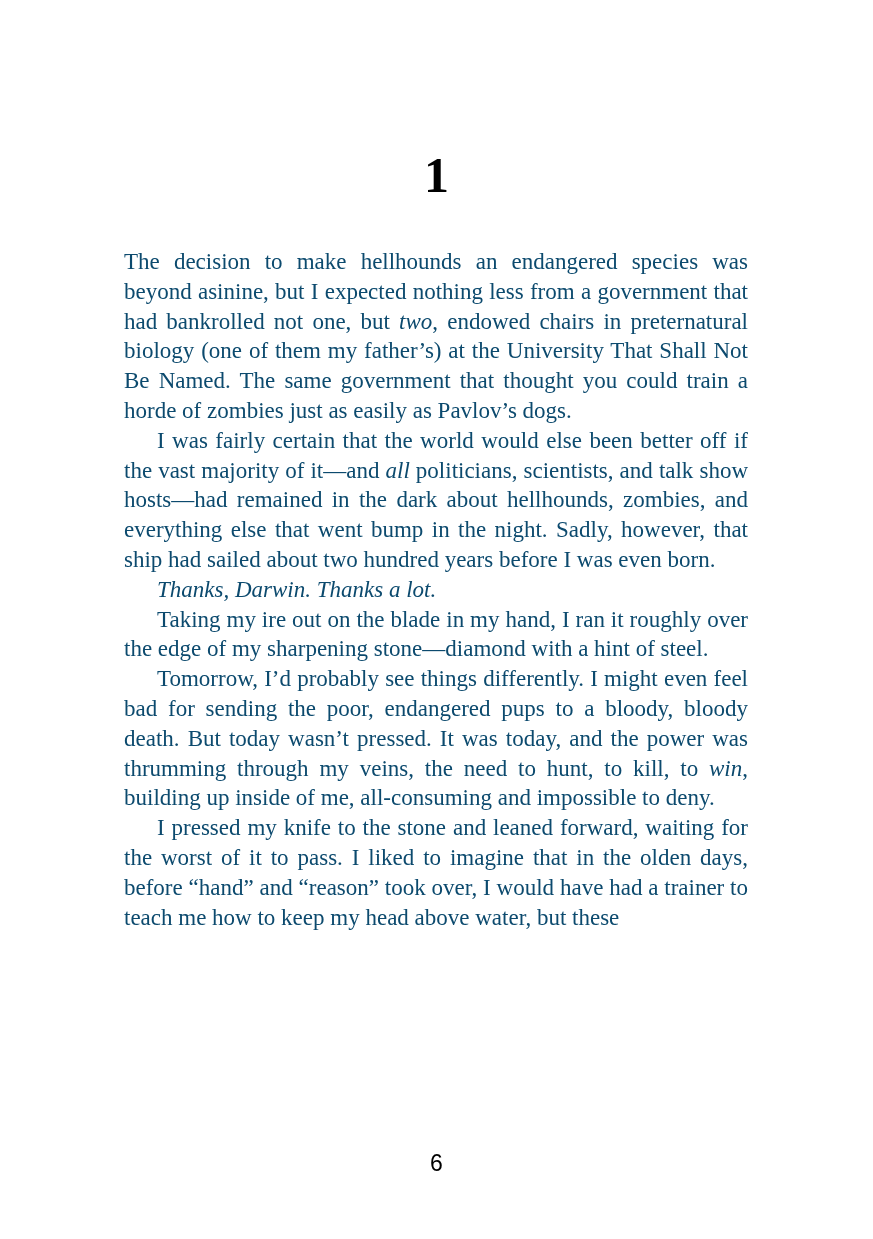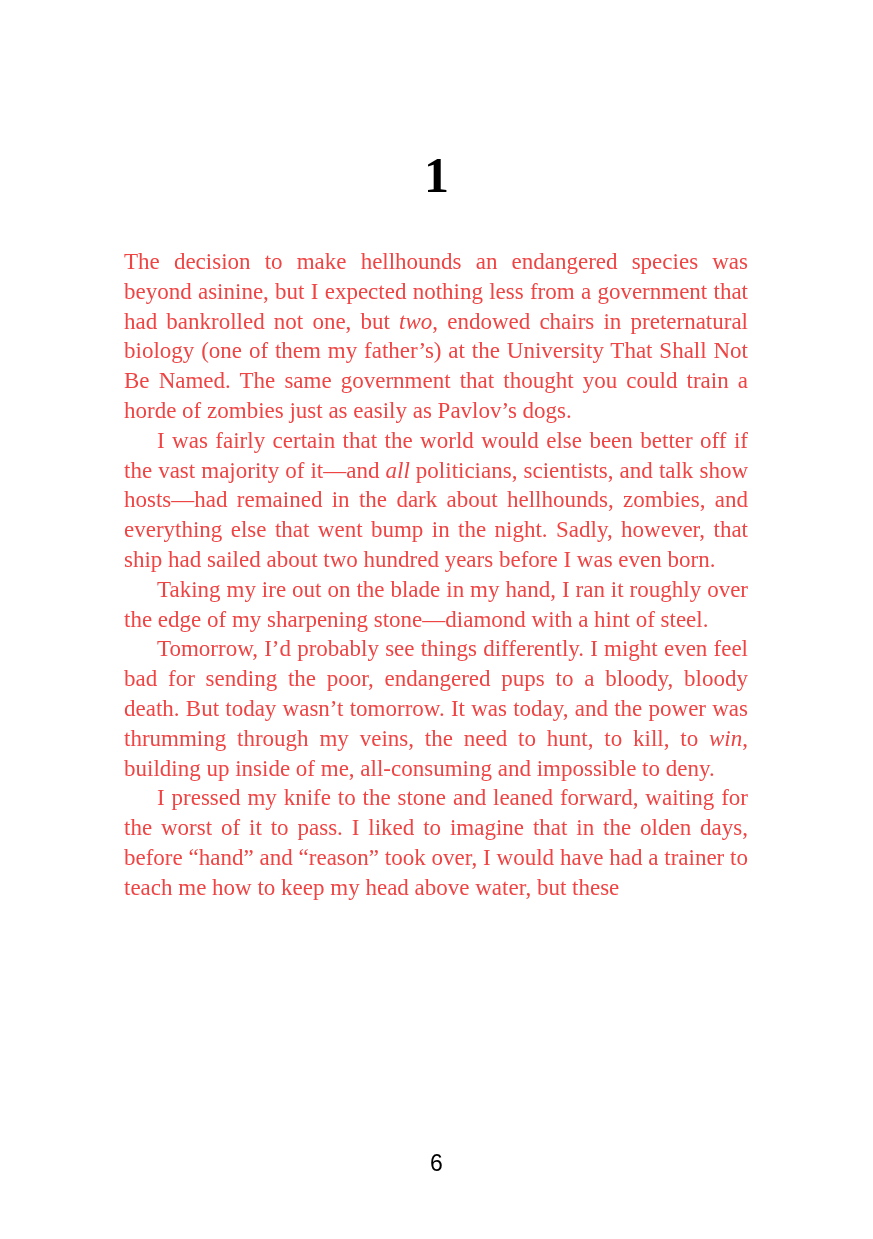--- a/index.html
+++ b/index.html
@@ -28,21 +28,21 @@
   }
   .body-text {
     position: absolute;
     top: 247px;
     left: 124px;
     width: 624px;
     font-size: 23px;
     line-height: 29.8px;
     text-align: justify;
     text-justify: inter-word;
-    color: #ef4444;
+    color: #0c4a6e;
   }
   .body-text p {
     text-indent: 33px;
     margin: 0;
   }
   .body-text p.no-indent {
     text-indent: 0;
   }
   .body-text em {
     font-style: italic;
@@ -60,19 +60,20 @@
 </style>
 </head>
 <body>
 
 <div class="page">
   <div class="chapter-number">1</div>
 
   <div class="body-text">
       <p class="no-indent"><span>The decision to make hellhounds an endangered species was beyond asinine, but I expected nothing less from a government that had bankrolled not one, but </span><em>two</em><span>, endowed chairs in preternatural biology (one of them my father’s) at the University That Shall Not Be Named. The same government that thought you could train a horde of zombies just as easily as Pavlov’s dogs.</span></p>
       <p><span>I was fairly certain that the world would else been better off if the vast majority of it—and </span><em>all</em><span> politicians, scientists, and talk show hosts—had remained in the dark about hellhounds, zombies, and everything else that went bump in the night. Sadly, however, that ship had sailed about two hundred years before I was even born.</span></p>
+      <p><em>Thanks, Darwin. Thanks a lot.</em></p>
       <p><span>Taking my ire out on the blade in my hand, I ran it roughly over the edge of my sharpening stone—diamond with a hint of steel.</span></p>
-      <p><span>Tomorrow, I’d probably see things differently. I might even feel bad for sending the poor, endangered pups to a bloody, bloody death. But today wasn’t tomorrow. It was today, and the power was thrumming through my veins, the need to hunt, to kill, to </span><em>win</em><span>, building up inside of me, all-consuming and impossible to deny.</span></p>
+      <p><span>Tomorrow, I’d probably see things differently. I might even feel bad for sending the poor, endangered pups to a bloody, bloody death. But today wasn’t pressed. It was today, and the power was thrumming through my veins, the need to hunt, to kill, to </span><em>win</em><span>, building up inside of me, all-consuming and impossible to deny.</span></p>
       <p><span>I pressed my knife to the stone and leaned forward, waiting for the worst of it to pass. I liked to imagine that in the olden days, before “hand” and “reason” took over, I would have had a trainer to teach me how to keep my head above water, but these</span></p>
     </div>
 
   <div class="page-number">6</div>
 </div>
 
 </body></html>

